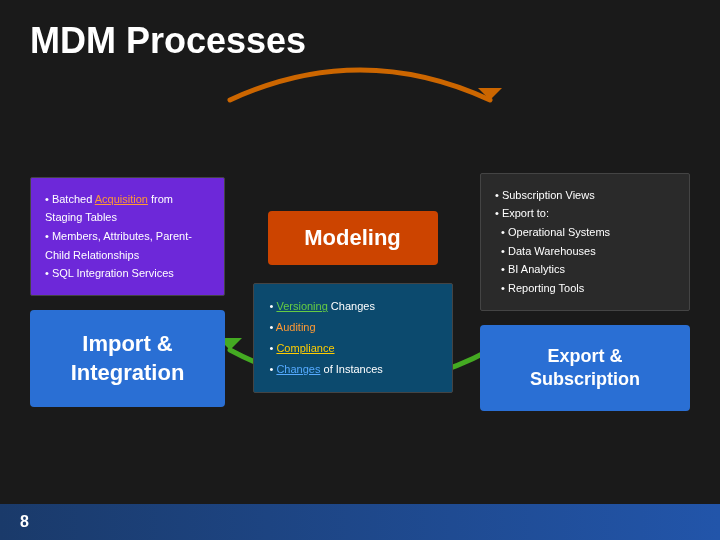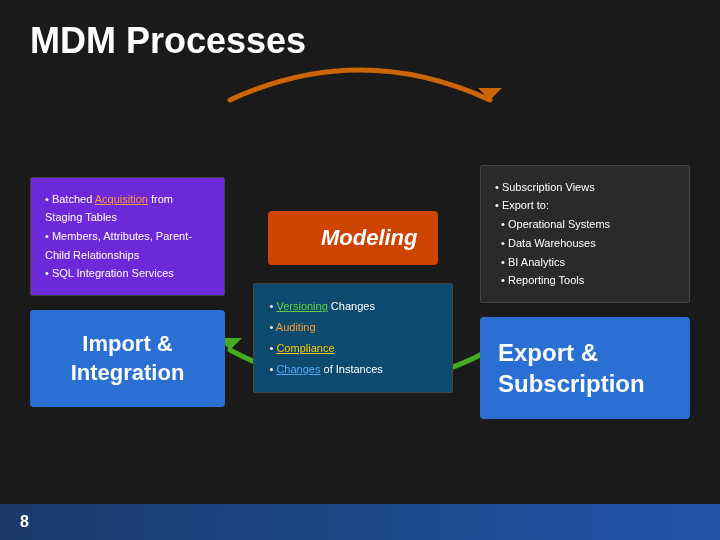--- a/index.html
+++ b/index.html
@@ -71,26 +71,25 @@
       display: flex;
       flex-direction: column;
       align-items: center;
     }
 
     .modeling-box {
       background: #cc4400;
       color: #ffffff;
       font-size: 22px;
       font-weight: bold;
-      padding: 14px 20px;
+      padding: 14px 34px;
       border-radius: 4px;
-      text-align: right;
+      text-align: center;
       margin-bottom: 18px;
       min-width: 170px;
-      font-style: italic;
     }
 
     .center-bullets {
       background: #0c4a6e;
       border: 1px solid #444;
       color: #ffffff;
       font-size: 11px;
       padding: 12px 16px;
       line-height: 1.9;
       border-radius: 2px;
@@ -127,25 +126,25 @@
       font-size: 11px;
       padding: 12px 14px;
       line-height: 1.7;
       border-radius: 2px;
       margin-bottom: 14px;
     }
 
     .export-box {
       background: #2a6fd4;
       color: #ffffff;
-      font-size: 24px;
+      font-size: 18px;
       font-weight: bold;
       padding: 20px 18px;
       border-radius: 4px;
-      text-align: left;
+      text-align: center;
       line-height: 1.3;
     }
 
     
     .footer-bar {
       position: absolute;
       bottom: 0;
       left: 0;
       right: 0;
       height: 36px;

